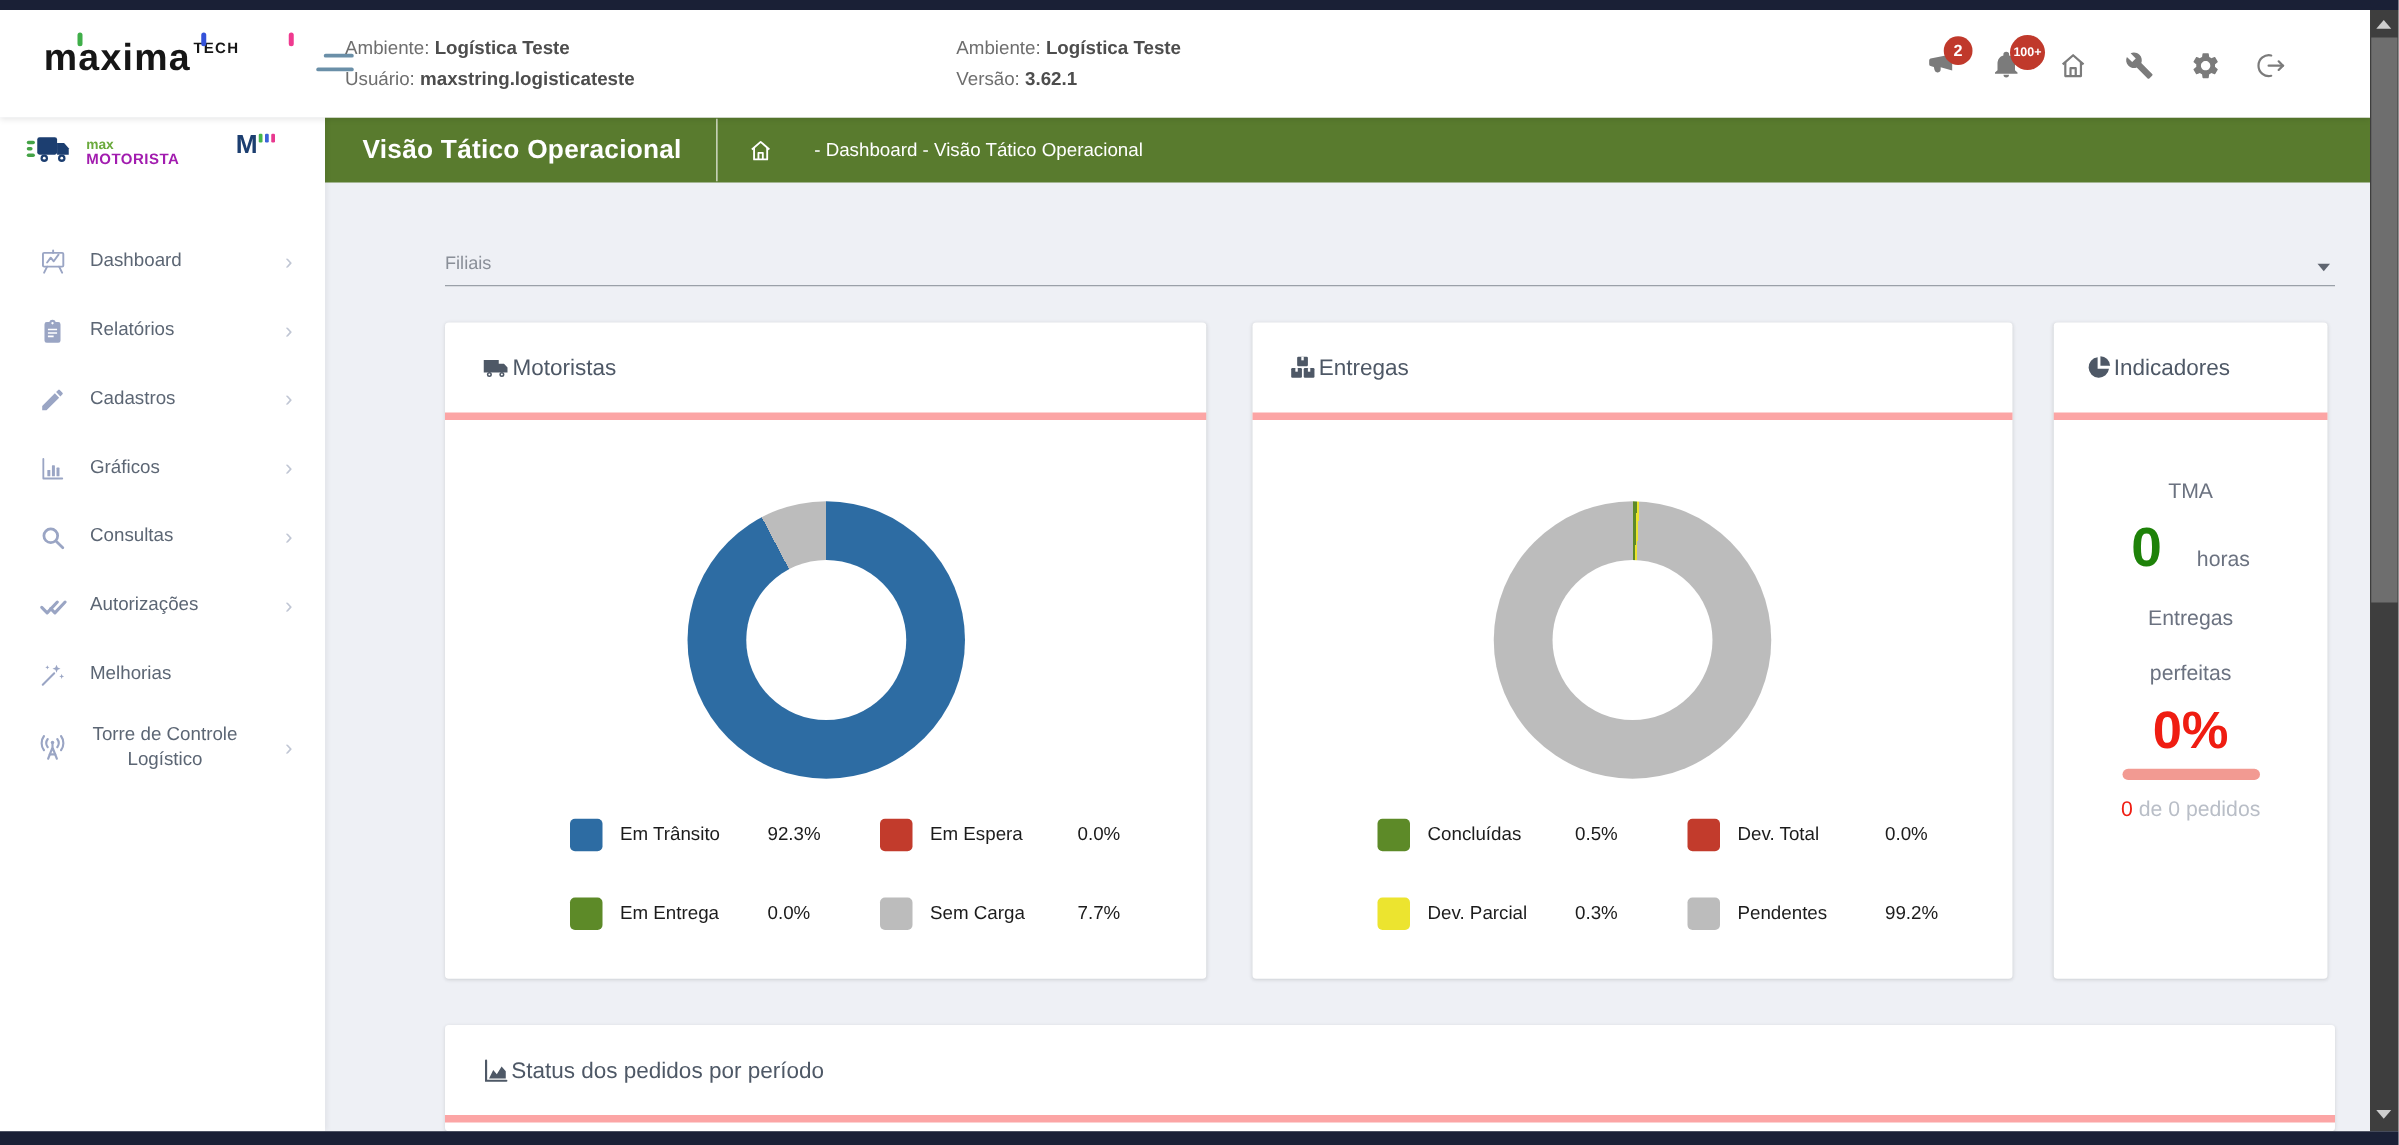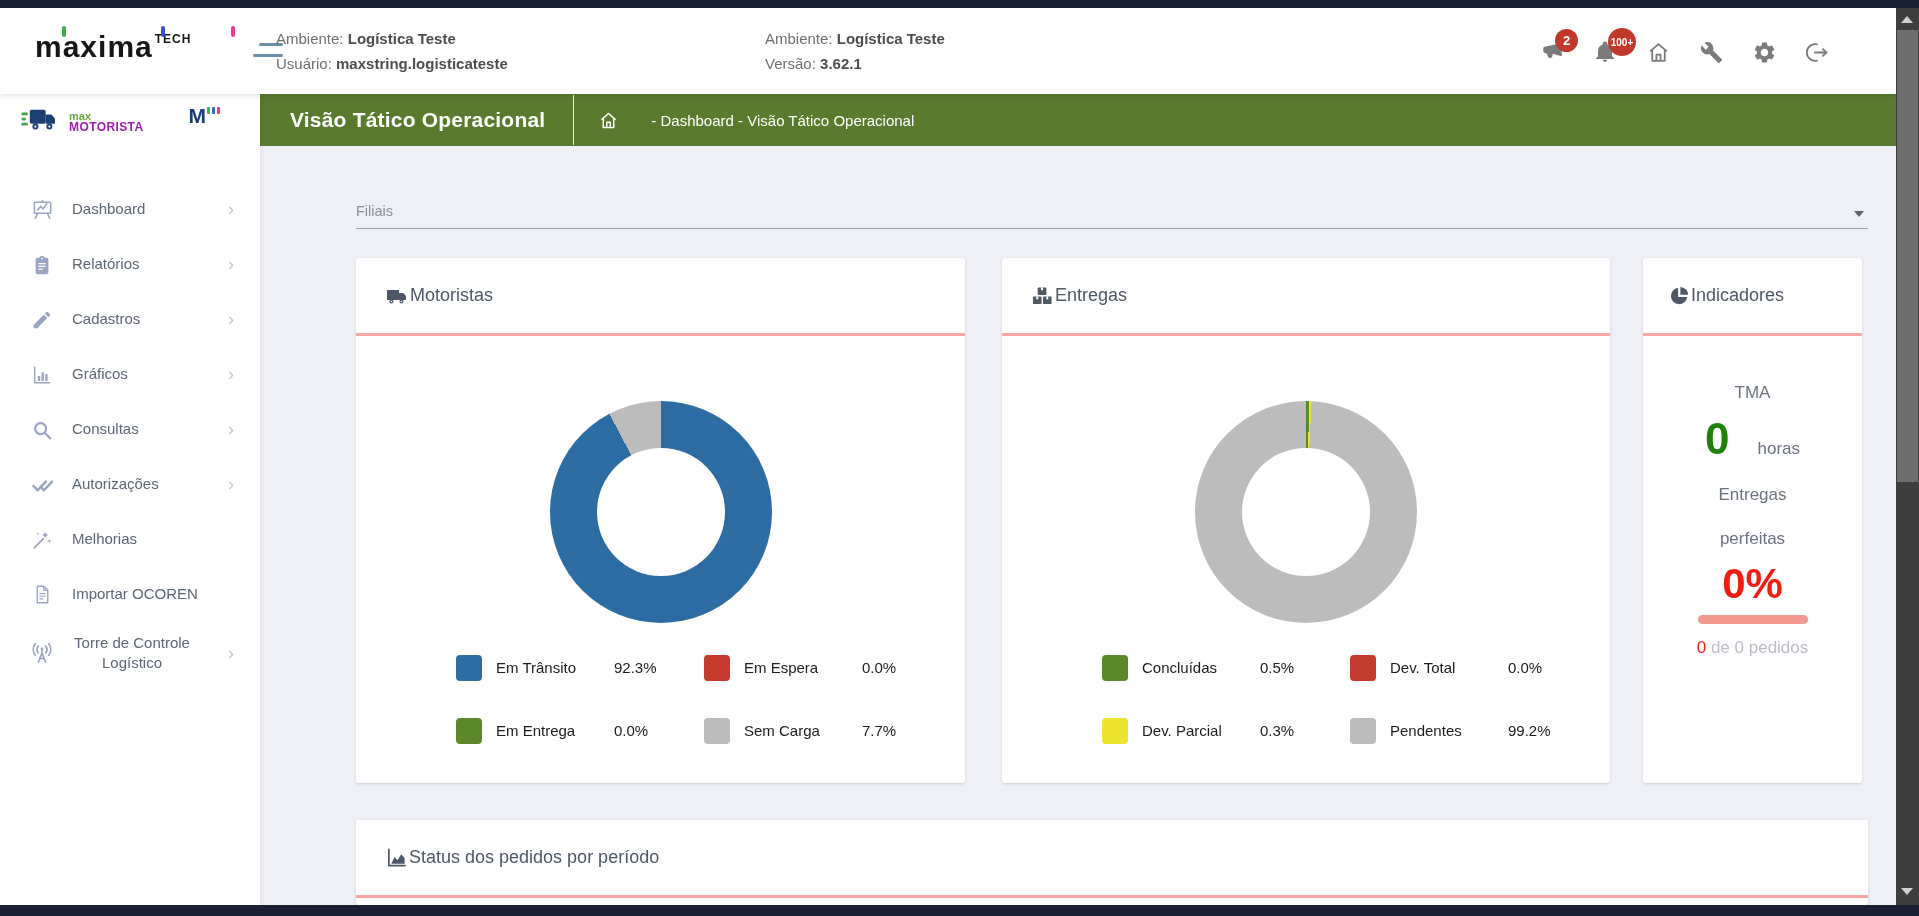--- a/index.html
+++ b/index.html
@@ -70,21 +70,21 @@
 
   
   .filiais { position:absolute; left:96px; top:105px; width:1512px; height:36px; cursor:pointer; }
   .filiais .flabel { position:absolute; left:0; top:4px; font-size:14.5px; color:#8a8f98; }
   .filiais .funder { position:absolute; left:0; top:29px; width:1512px; height:1px; background:#9aA0a8; }
   .filiais .farrow { position:absolute; right:4px; top:12px; width:0; height:0;
     border-left:5.5px solid transparent; border-right:5.5px solid transparent; border-top:6px solid #5f6570; }
 
   
   .card { position:absolute; background:#fff; border-radius:3px; box-shadow:0 1px 3px rgba(60,64,67,.18); }
-  .card-head { height:78px; display:flex; align-items:center; padding-left:30px; border-bottom:3px solid #fca5a5; }
+  .card-head { height:78px; display:flex; align-items:center; padding-left:30px; border-bottom:6px solid #fca5a5; }
   .card-head .hic { display:flex; margin-right:2px; }
   .card-head .htitle { font-size:18px; color:#4e5866; font-weight:500; }
   .card1 { left:96px; top:164px; width:609px; height:525px; }
   .card2 { left:742px; top:164px; width:608px; height:525px; }
   .card3 { left:1383px; top:164px; width:219px; height:525px; }
   .card4 { left:96px; top:726px; width:1512px; height:85px; overflow:hidden; }
 
   .donut { position:absolute; left:50%; transform:translateX(-50%); top:143px; width:222px; height:222px;
     border-radius:50%; background:#ddd; }
   .donut::after { content:""; position:absolute; left:47px; top:47px; width:128px; height:128px;
@@ -304,34 +304,20 @@
         <span class="nicon">
             <svg width="22" height="22" viewBox="0 0 24 24">
               <g fill="none" stroke="#9aa5c4" stroke-width="1.8" stroke-linecap="round">
                 <path d="M13.5 10.5L3.5 20.5"></path>
               </g>
               <path fill="#9aa5c4" d="M15.5 3l1 2.5L19 6.5l-2.5 1-1 2.5-1-2.5L12 6.5l2.5-1zM20 11l.6 1.6 1.6.6-1.6.6-.6 1.6-.6-1.6-1.6-.6 1.6-.6zM7.5 3.5l.5 1.3 1.3.5-1.3.5-.5 1.3-.5-1.3-1.3-.5 1.3-.5z"></path>
             </svg>
           </span>
         <span class="nlabel">Melhorias</span>
       </div>
-      <div class="nav-item">
-        <span class="nicon">
-            <svg width="21" height="21" viewBox="0 0 24 24">
-              <g fill="none" stroke="#9aa5c4" stroke-width="1.6" stroke-linejoin="round">
-                <path d="M6 2.5h7.5L18 7v14.5H6z"></path>
-                <path d="M13.5 2.5V7H18"></path>
-              </g>
-              <g stroke="#9aa5c4" stroke-width="1.2" fill="none">
-                <path d="M8.5 11h7M8.5 14h7M8.5 17h4.5"></path>
-              </g>
-            </svg>
-          </span>
-        <span class="nlabel">Importar OCOREN</span>
-      </div>
       <div class="nav-item tall">
         <span class="nicon">
             <svg width="24" height="24" viewBox="0 0 24 24">
               <g fill="none" stroke="#9aa5c4" stroke-width="1.7" stroke-linecap="round" stroke-linejoin="round">
                 <path d="M12 9v3M8.5 21L12 12l3.5 9"></path>
                 <path d="M9.8 17.5h4.4"></path>
                 <path d="M8.2 5.2a5.5 5.5 0 0 0 0 6.6M5.2 2.8a9.5 9.5 0 0 0 0 11.4M15.8 5.2a5.5 5.5 0 0 1 0 6.6M18.8 2.8a9.5 9.5 0 0 1 0 11.4"></path>
               </g>
               <circle cx="12" cy="8" r="1.4" fill="#9aa5c4"></circle>
             </svg>

